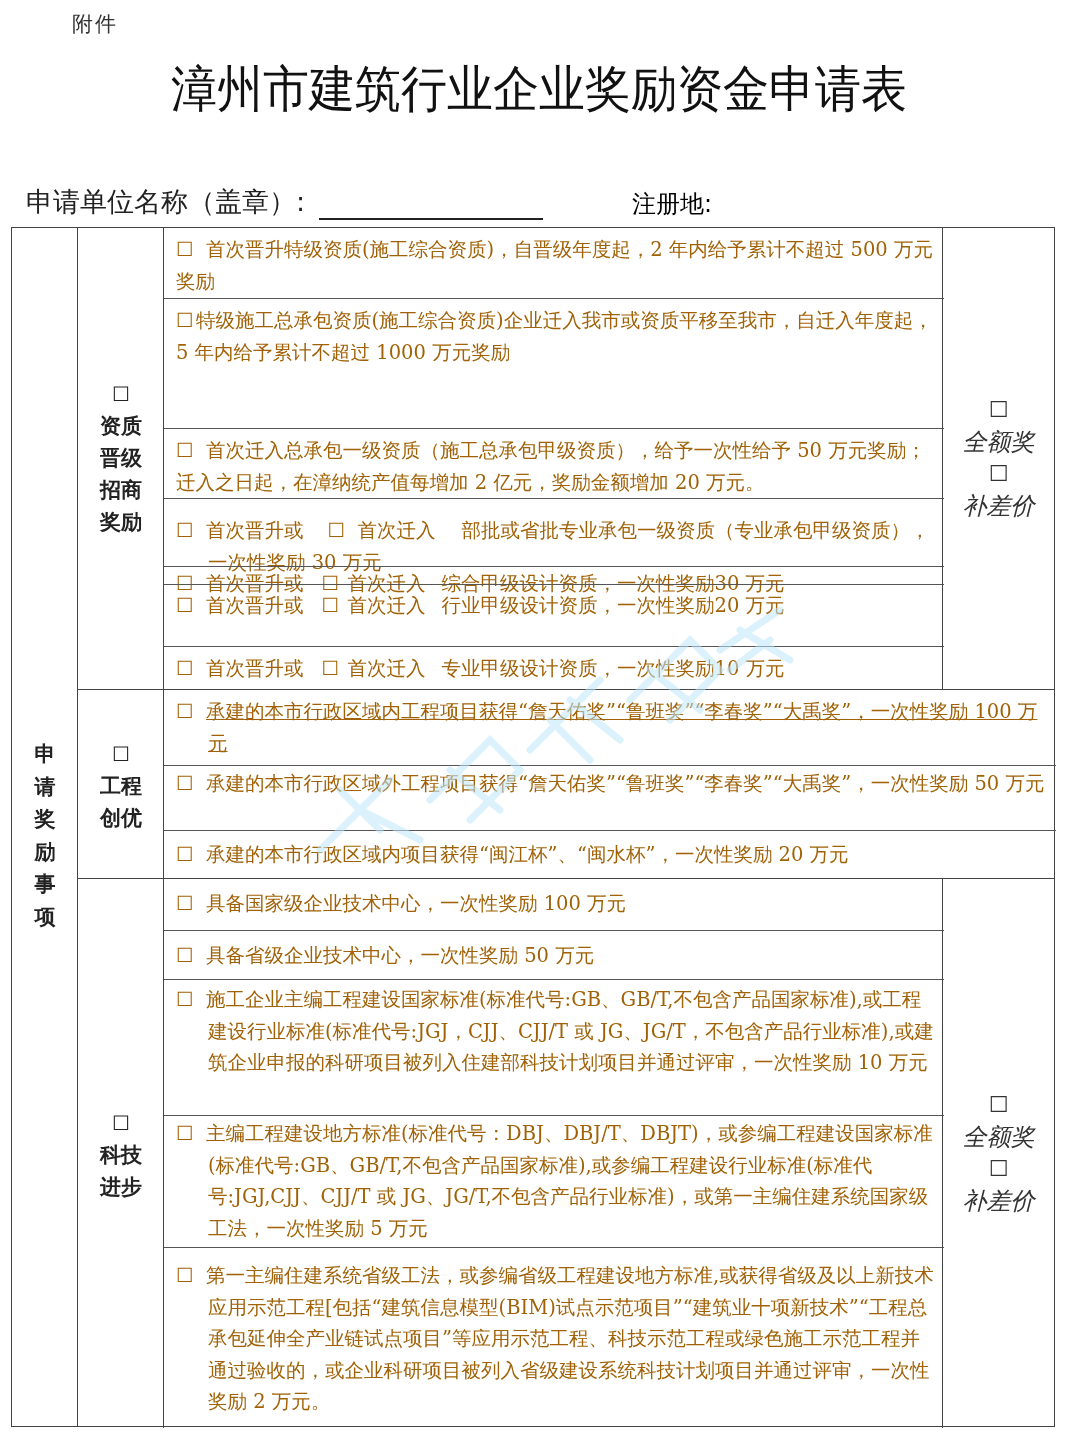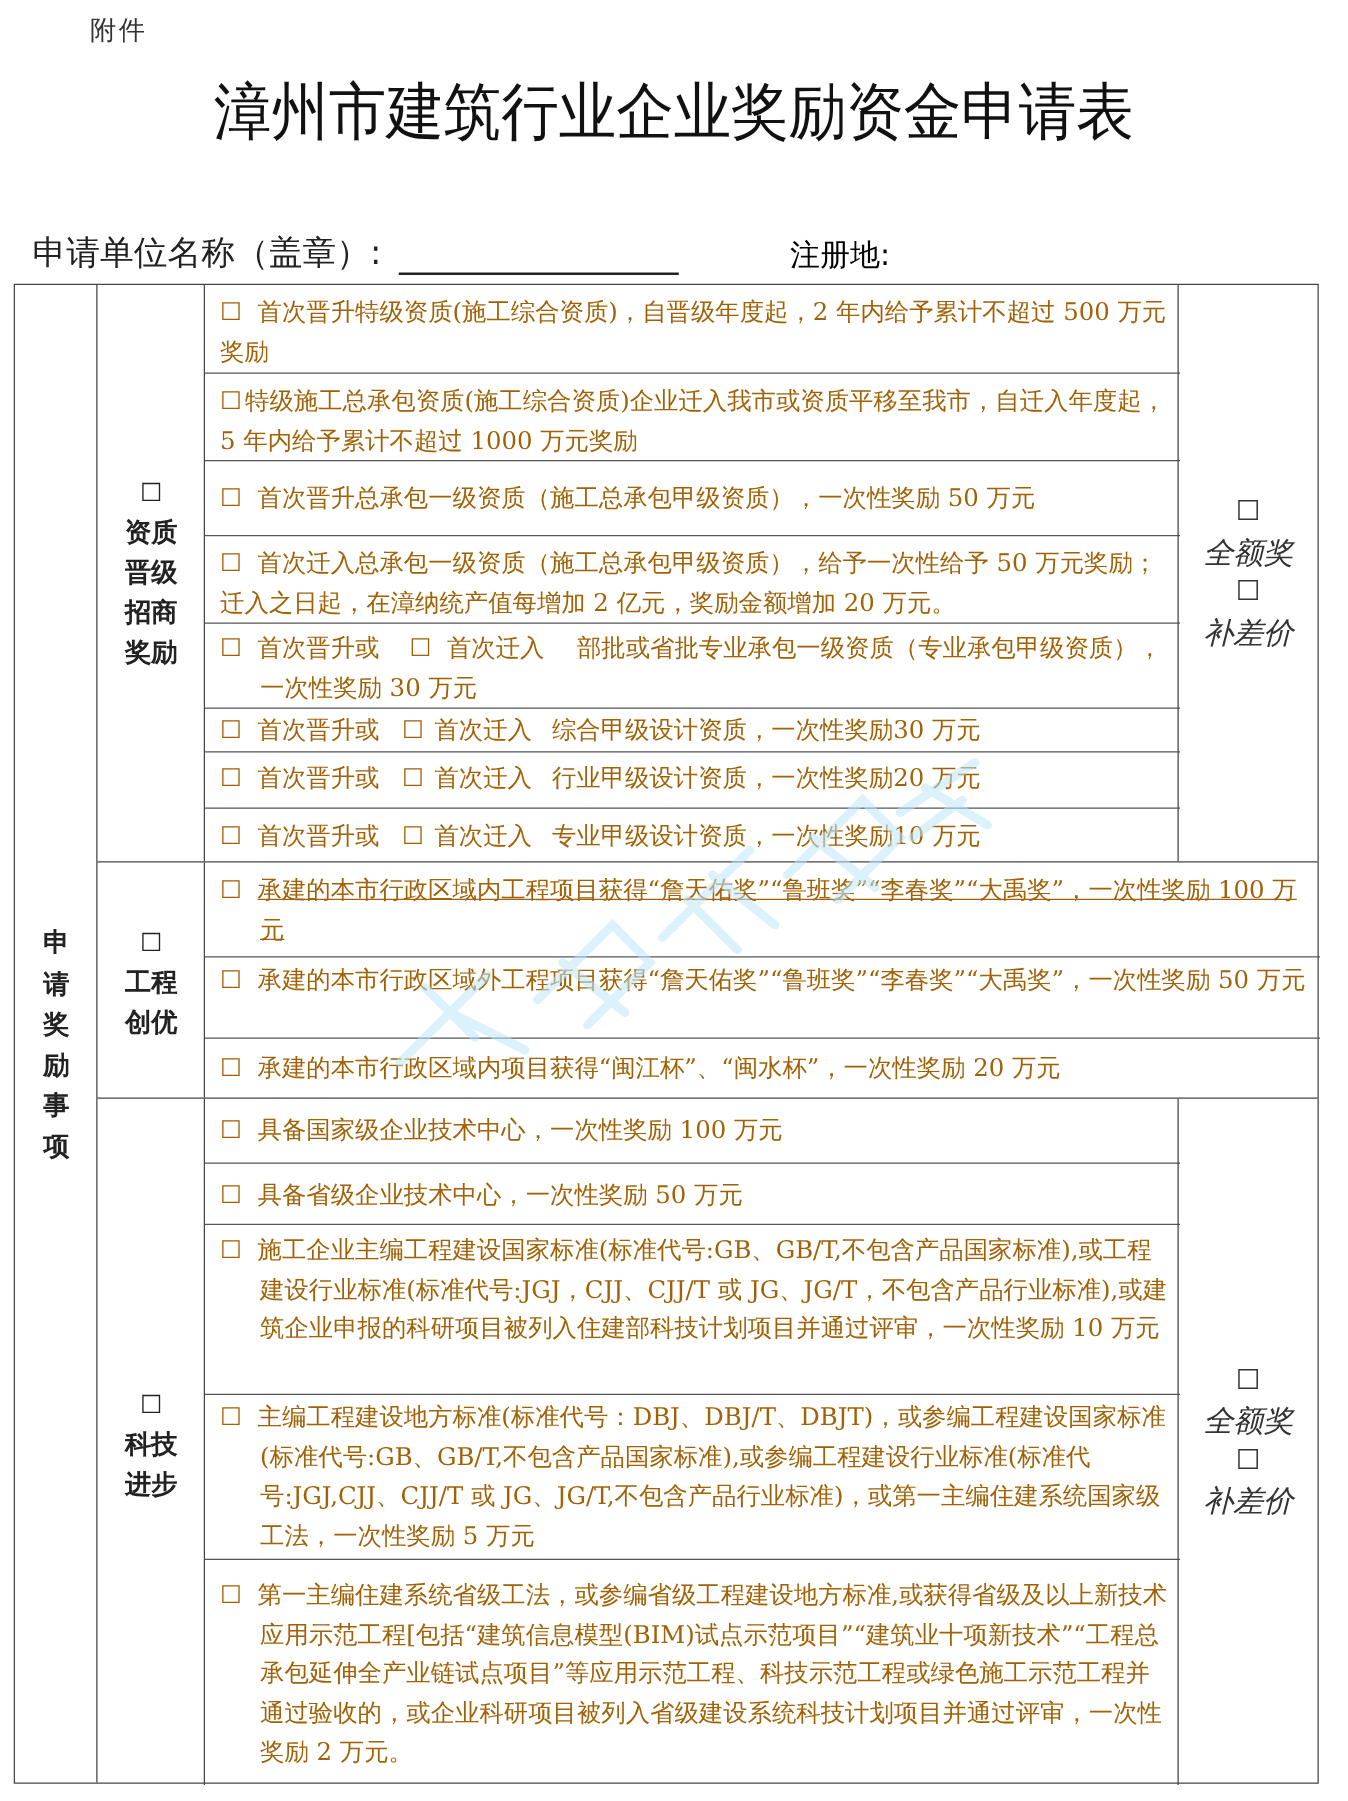--- a/index.html
+++ b/index.html
@@ -124,33 +124,30 @@
         <div>奖励</div>
       </div>
     </div>
     <div class="items" style="width:780px;">
       <div class="item first" style="top:0; height:70px;">
         <span class="cb">☐</span><span class="txt">首次晋升特级资质(施工综合资质)，自晋级年度起，2 年内给予累计不超过 500 万元奖励</span>
       </div>
       <div class="item" style="top:70px; height:70px;">
         <span class="cb" style="width:20px;">☐</span><span class="txt">特级施工总承包资质(施工综合资质)企业迁入我市或资质平移至我市，自迁入年度起，5 年内给予累计不超过 1000 万元奖励</span>
       </div>
-      <div class="item" style="top:140px; height:60px; padding-top:14px;">
-        <span class="cb">☐</span><span class="txt">首次晋升总承包一级资质（施工总承包甲级资质），一次性奖励 50 万元</span>
-      </div>
       <div class="item" style="top:200px; height:70px;">
         <span class="cb">☐</span><span class="txt">首次迁入总承包一级资质（施工总承包甲级资质），给予一次性给予 50 万元奖励；迁入之日起，在漳纳统产值每增加 2 亿元，奖励金额增加 20 万元。</span>
       </div>
-      <div class="item hang" style="top:270px; height:68px; padding-top:4px;">
+      <div class="item hang" style="top:270px; height:68px; padding-top:16px;">
         <span class="cb">☐</span><span>首次晋升或</span><span style="display:inline-block;width:24px;"></span><span class="cb">☐</span><span>首次迁入</span><span style="display:inline-block;width:26px;"></span><span>部批或省批专业承包一级资质（专业承包甲级资质），一次性奖励 30 万元</span>
       </div>
       <div class="item" style="top:338px; height:35px; padding-top:1px;">
         <span class="cb">☐</span><span>首次晋升或</span><span style="display:inline-block;width:18px;"></span><span class="cb" style="width:26px;">☐</span><span>首次迁入</span><span style="display:inline-block;width:16px;"></span><span>综合甲级设计资质，一次性奖励30 万元</span>
       </div>
-      <div class="item" style="top:373px; height:45px; padding-top:5px;">
+      <div class="item" style="top:356px; height:45px; padding-top:5px;">
         <span class="cb">☐</span><span>首次晋升或</span><span style="display:inline-block;width:18px;"></span><span class="cb" style="width:26px;">☐</span><span>首次迁入</span><span style="display:inline-block;width:16px;"></span><span>行业甲级设计资质，一次性奖励20 万元</span>
       </div>
       <div class="item" style="top:418px; height:43px; padding-top:6px;">
         <span class="cb">☐</span><span>首次晋升或</span><span style="display:inline-block;width:18px;"></span><span class="cb" style="width:26px;">☐</span><span>首次迁入</span><span style="display:inline-block;width:16px;"></span><span>专业甲级设计资质，一次性奖励10 万元</span>
       </div>
     </div>
     <div class="award">
       <div class="award-inner" style="top:166px;">
         <span class="award-box">☐</span>
         <span class="award-opt">全额奖</span>

